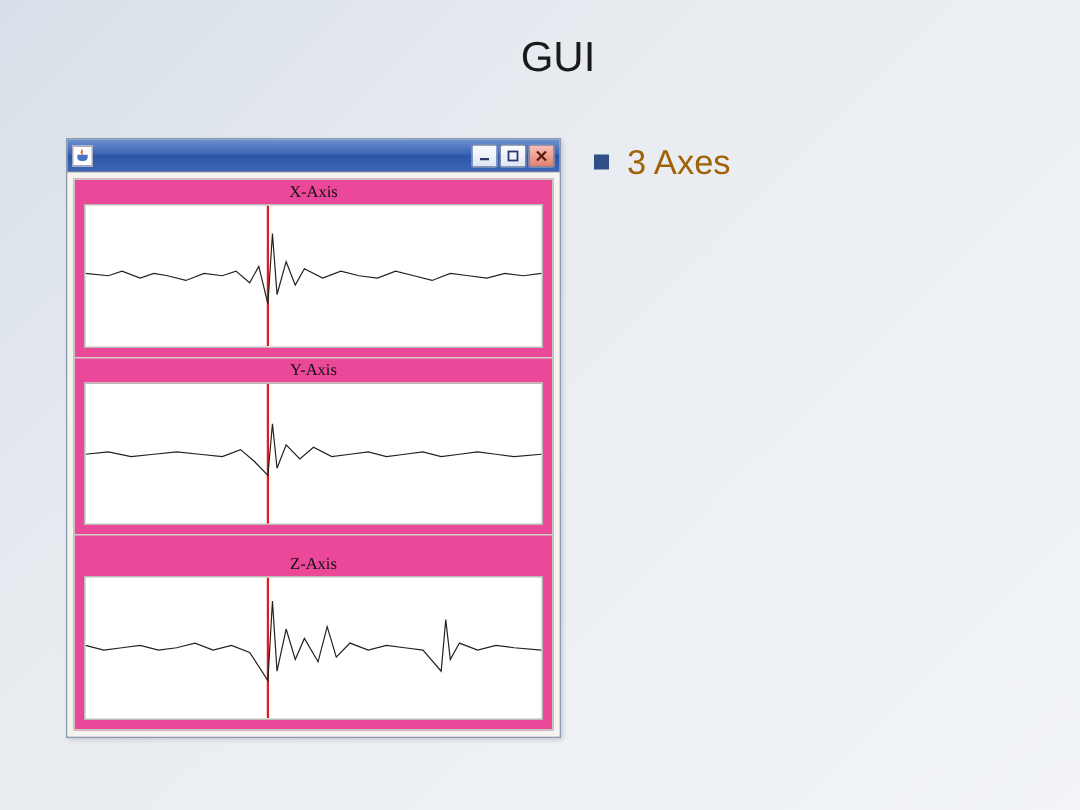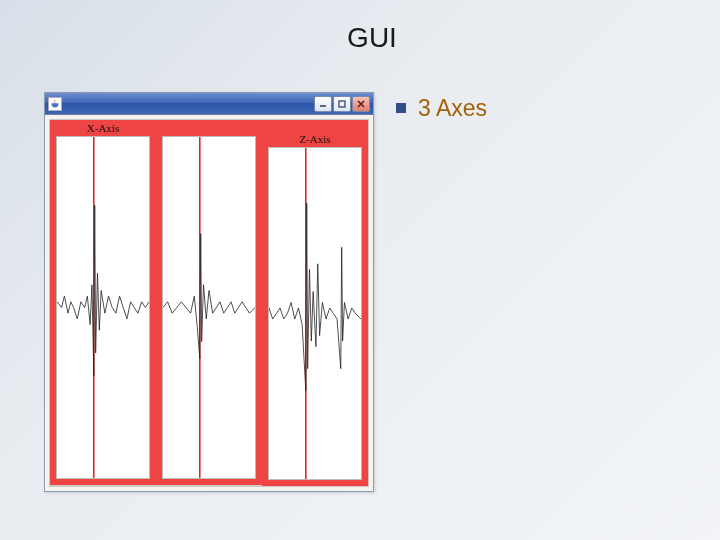--- a/index.html
+++ b/index.html
@@ -75,24 +75,24 @@
   }
   .client {
     width: 100%;
     height: calc(100% - 22px);
     background: #f4f3ef;
     padding: 4px;
   }
   .panel {
     width: 100%;
     height: 100%;
-    background: #ef4444;
+    background: #ec4899;
     border: 1px solid #c9c7c2;
     display: flex;
-    flex-direction: row;
+    flex-direction: column;
   }
   .chart-cell {
     flex: 1 1 0;
     border-bottom: 1px solid #cfcdc7;
     position: relative;
   }
   .chart-cell:last-child { border-bottom: none; margin-top: 11px; }
   .chart-title {
     position: absolute;
     top: 2px;
@@ -177,20 +177,21 @@
       <div class="chart-cell">
         <div class="chart-title">X-Axis</div>
         <div class="chart-box">
             <svg viewBox="0 0 100 100" preserveAspectRatio="none">
               <line x1="40" x2="40" y1="0" y2="100" class="marker" vector-effect="non-scaling-stroke"></line>
               <polyline points="0,48.33333333333333 5,50 8,46.666666666666664 12,51.666666666666664 15,48.33333333333333 18,50 22,53.333333333333336 26,48.33333333333333 30,50 33,46.666666666666664 36,55 38,43.333333333333336 40,70 41,20 42,63.333333333333336 44,40 46,56.666666666666664 48,44.99999999999999 52,51.666666666666664 56.00000000000001,46.666666666666664 60,50 64,51.666666666666664 68,46.666666666666664 72,50 76,53.333333333333336 80,48.33333333333333 84,50 88,51.666666666666664 92,48.33333333333333 96,50 100,48.33333333333333" class="series" vector-effect="non-scaling-stroke"></polyline>
             </svg>
           </div>
       </div>
       <div class="chart-cell">
+        <div class="chart-title">Y-Axis</div>
         <div class="chart-box">
             <svg viewBox="0 0 100 100" preserveAspectRatio="none">
               <line x1="40" x2="40" y1="0" y2="100" class="marker" vector-effect="non-scaling-stroke"></line>
               <polyline points="0,50 5,48.33333333333333 10,51.666666666666664 15,50 20,48.33333333333333 25,50 30,51.666666666666664 34,46.666666666666664 37,55 40,65 41,28.33333333333333 42,60 44,43.333333333333336 47,53.333333333333336 50,44.99999999999999 54,51.666666666666664 57.99999999999999,50 62,48.33333333333333 66,51.666666666666664 70,50 74,48.33333333333333 78,51.666666666666664 82,50 86,48.33333333333333 90,50 94,51.666666666666664 100,50" class="series" vector-effect="non-scaling-stroke"></polyline>
             </svg>
           </div>
       </div>
       <div class="chart-cell">
         <div class="chart-title">Z-Axis</div>
         <div class="chart-box">

